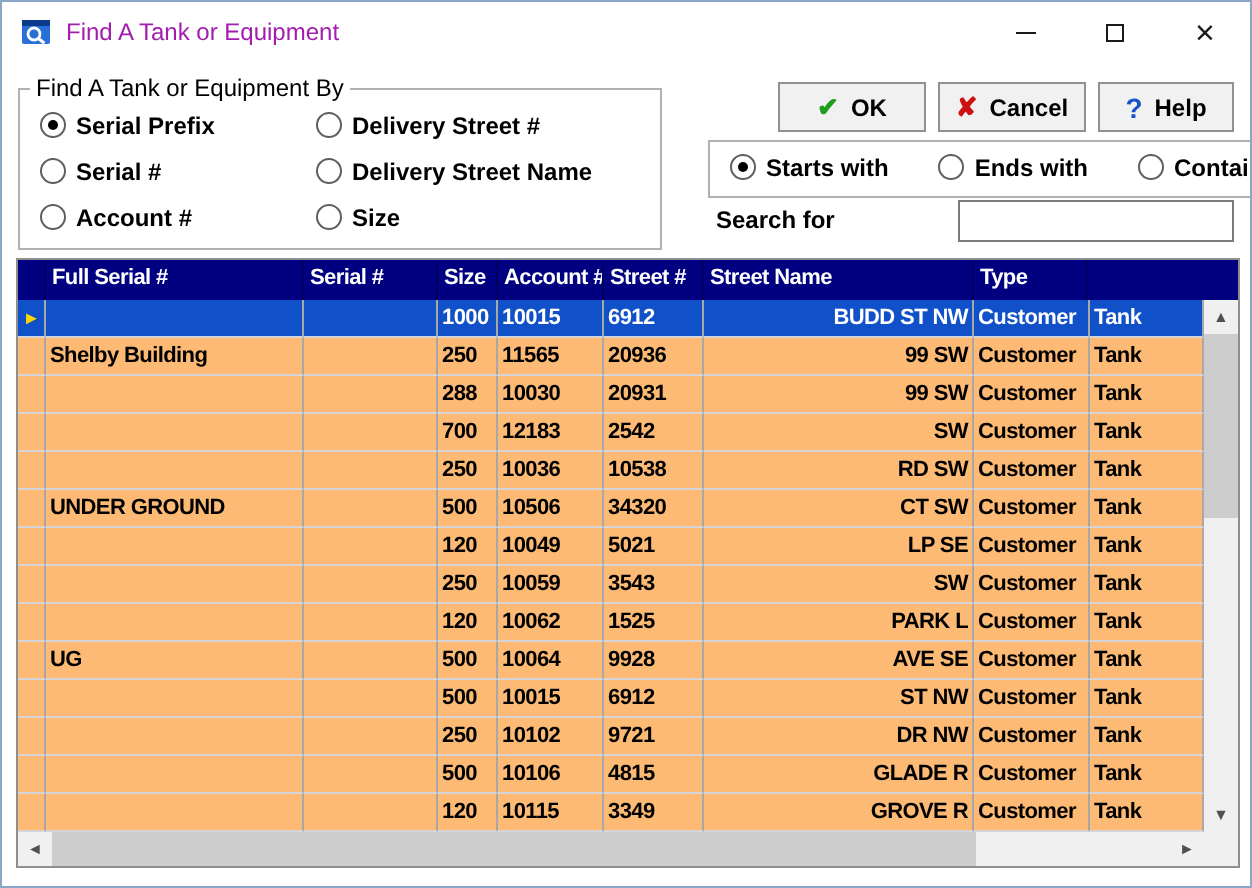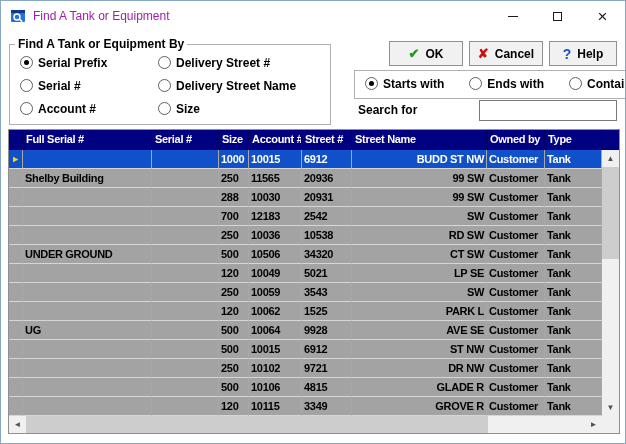--- a/index.html
+++ b/index.html
@@ -18,21 +18,21 @@
   .app-icon { margin-left:9px; width:16px; height:16px; flex:0 0 auto; }
   .title { margin-left:7px; font-weight:400; font-size:12px; color:#a21caf; }
   .winbtns { position:absolute; right:0; top:0; height:30px; display:flex; }
   .winbtn { width:45px; height:30px; display:flex; align-items:center; justify-content:center; }
   .glyph-min { display:inline-block; width:10px; border-top:1px solid #1a1a1a; }
   .glyph-max { display:inline-block; width:9px; height:9px; border:1px solid #1a1a1a; }
   .glyph-close { font-weight:400; font-size:17px; line-height:1; color:#1a1a1a; }
 
   
   fieldset.groupbox { position:absolute; border:1px solid #b0b0b0; background:#fff; }
-  fieldset.groupbox legend { font-size:12px; font-weight:700; padding:0 3px; margin-left:5px; }
+  fieldset.groupbox legend { font-size:12px; font-weight:400; padding:0 3px; margin-left:5px; }
   .findby { left:8px; top:36px; width:322px; height:88px; }
   .radio-grid { display:grid; grid-template-columns:128px auto; gap:8px 10px; padding:4px 0 0 10px; }
   .matchbox { left:353px; top:69px; width:263px; height:29px; }
   .radio-row { display:flex; gap:25px; padding:5px 0 0 10px; }
   .radio-item { display:flex; align-items:center; gap:5px; white-space:nowrap; height:15px; }
   .radio { width:13px; height:13px; border:1px solid #5f5f5f; border-radius:50%; background:#fff; position:relative; flex:0 0 auto; }
   .radio.checked::after { content:""; position:absolute; left:3px; top:3px; width:5px; height:5px; border-radius:50%; background:#000; }
   .rlabel { font-size:12px; font-weight:700; }
 
   
@@ -54,21 +54,21 @@
 
   
   .grid { position:absolute; left:7px; top:128px; width:612px; height:305px;
     border:1px solid #8f8f8f; background:#fff; font-size:11px; letter-spacing:-0.3px; }
   .grid-header { position:absolute; left:0; top:0; width:610px; height:20px;
     background:var(--header-bg,#000080); color:var(--header-fg,#fff); display:flex; }
   .hcell { height:20px; line-height:19px; padding:0 2px 0 3px; overflow:hidden; white-space:nowrap;
     border-right:1px solid #000060; flex:0 0 auto; }
   .hcell.hfill { flex:1 1 auto; border-right:none; }
   .grid-body { position:absolute; left:0; top:20px; width:593px; height:266px; overflow:hidden; }
-  .grow { display:flex; height:19px; background:#a3a3a3; }
+  .grow { display:flex; height:19px; background:#fdba74; }
   .grow.selected { background:var(--selected-row-bg,#1050c8); color:var(--selected-row-fg,#fff); }
   .gcell { height:19px; line-height:18px; padding:0 2px; overflow:hidden; white-space:nowrap;
     border-right:1px solid #a8a8a8; border-bottom:1px solid #d6d6d6; flex:0 0 auto; }
   .gcell.ralign { text-align:right; }
   .indcell { text-align:center; padding:0; font-size:9px; color:var(--row-indicator,#ffd700); }
   .w-ind { width:14px; }
   .w0 { width:129px; } .w1 { width:67px; } .w2 { width:30px; } .w3 { width:53px; }
   .w4 { width:50px; } .w5 { width:135px; } .w6 { width:58px; } .w7 { width:57px; }
 
   
@@ -177,21 +177,20 @@
 
   <div class="grid">
     <div class="grid-header">
         <div class="hcell w-ind"></div>
         <div class="hcell w0">Full Serial #</div>
         <div class="hcell w1">Serial #</div>
         <div class="hcell w2">Size</div>
         <div class="hcell w3">Account #</div>
         <div class="hcell w4">Street #</div>
         <div class="hcell w5">Street Name</div>
-        <div class="hcell w6">Owned by</div>
         <div class="hcell w7">Type</div>
         <div class="hcell hfill"></div>
       </div>
     <div class="grid-body">
         <div class="grow selected">
           <div class="gcell w-ind indcell">►</div>
           <div class="gcell w0"></div>
           <div class="gcell w1"></div>
           <div class="gcell w2">1000</div>
           <div class="gcell w3">10015</div>

